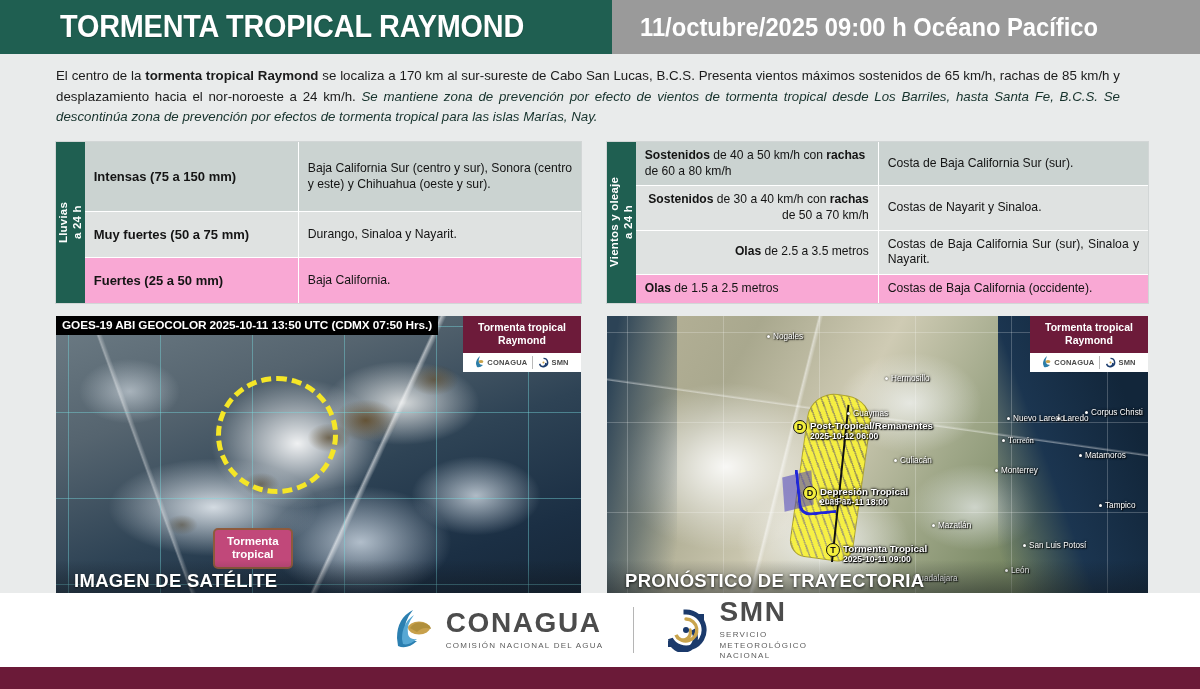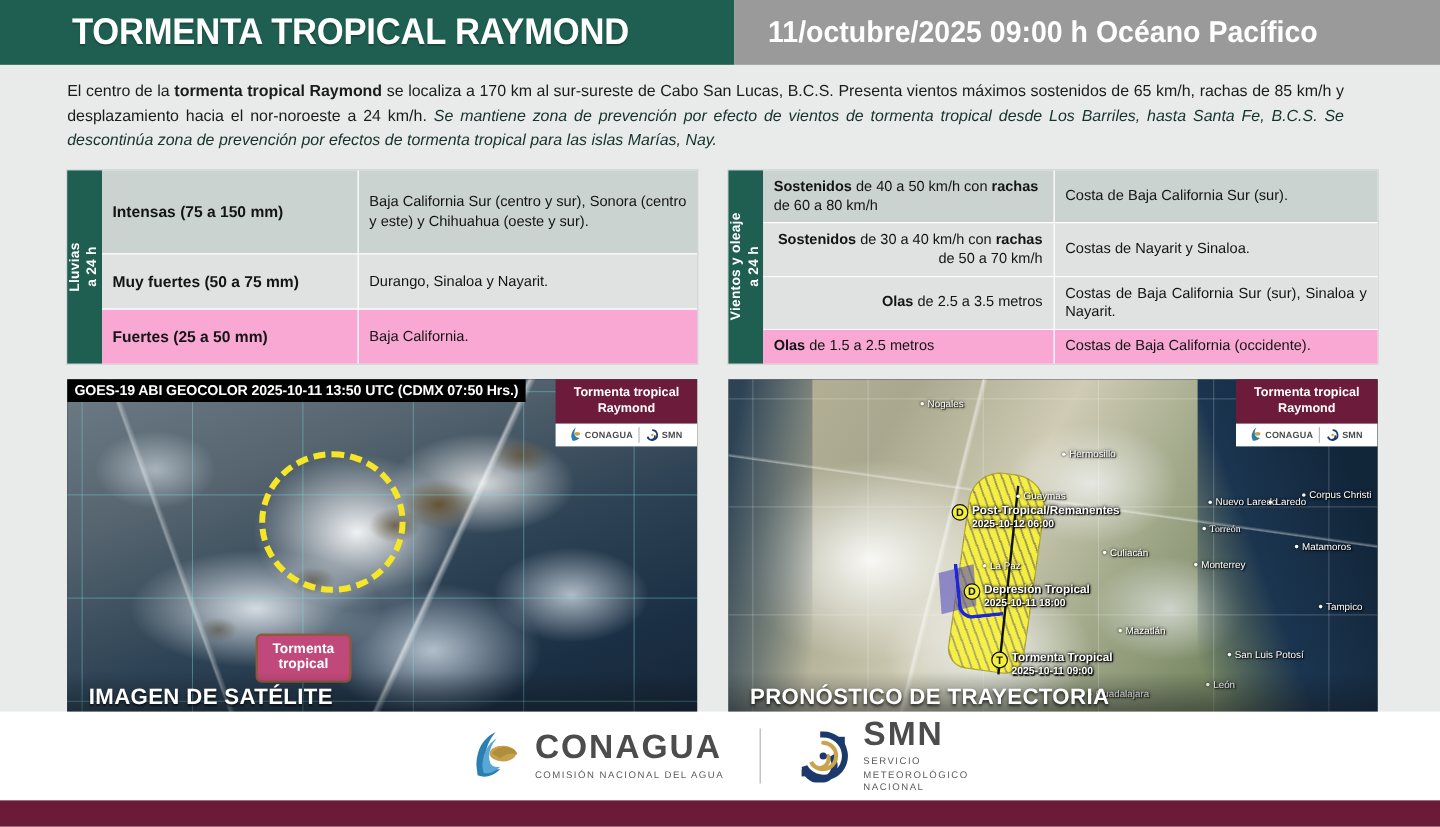--- a/index.html
+++ b/index.html
@@ -396,22 +396,22 @@
         <div class="dot">T</div>
         <div class="lbl">
           <span>Tormenta Tropical</span>
           <span class="t2">2025-10-11 09:00</span>
         </div>
       </div>
 
       <div class="city" style="left:160px;top:16px;">Nogales</div>
       <div class="city" style="left:278px;top:58px;">Hermosillo</div>
       <div class="city" style="left:240px;top:93px;">Guaymas</div>
-      <div class="city" style="left:212px;top:151px;">La Paz</div>
-      <div class="city" style="left:312px;top:140px;text-align:center;">Culiacán</div>
+      <div class="city" style="left:212px;top:181px;">La Paz</div>
+      <div class="city" style="left:287px;top:140px;text-align:center;">Culiacán</div>
       <div class="city" style="left:325px;top:205px;">Mazatlán</div>
       <div class="city" style="left:395px;top:120px;font-family:Liberation Serif, serif;">Torreón</div>
       <div class="city" style="left:416px;top:225px;">San Luis Potosí</div>
       <div class="city" style="left:300px;top:258px;">Guadalajara</div>
       <div class="city" style="left:398px;top:250px;">León</div>
       <div class="city" style="left:388px;top:150px;">Monterrey</div>
       <div class="city" style="left:400px;top:98px;">Nuevo Laredo</div>
       <div class="city" style="left:450px;top:98px;">Laredo</div>
       <div class="city" style="left:445px;top:48px;">San Antonio</div>
       <div class="city" style="left:478px;top:92px;">Corpus Christi</div>

